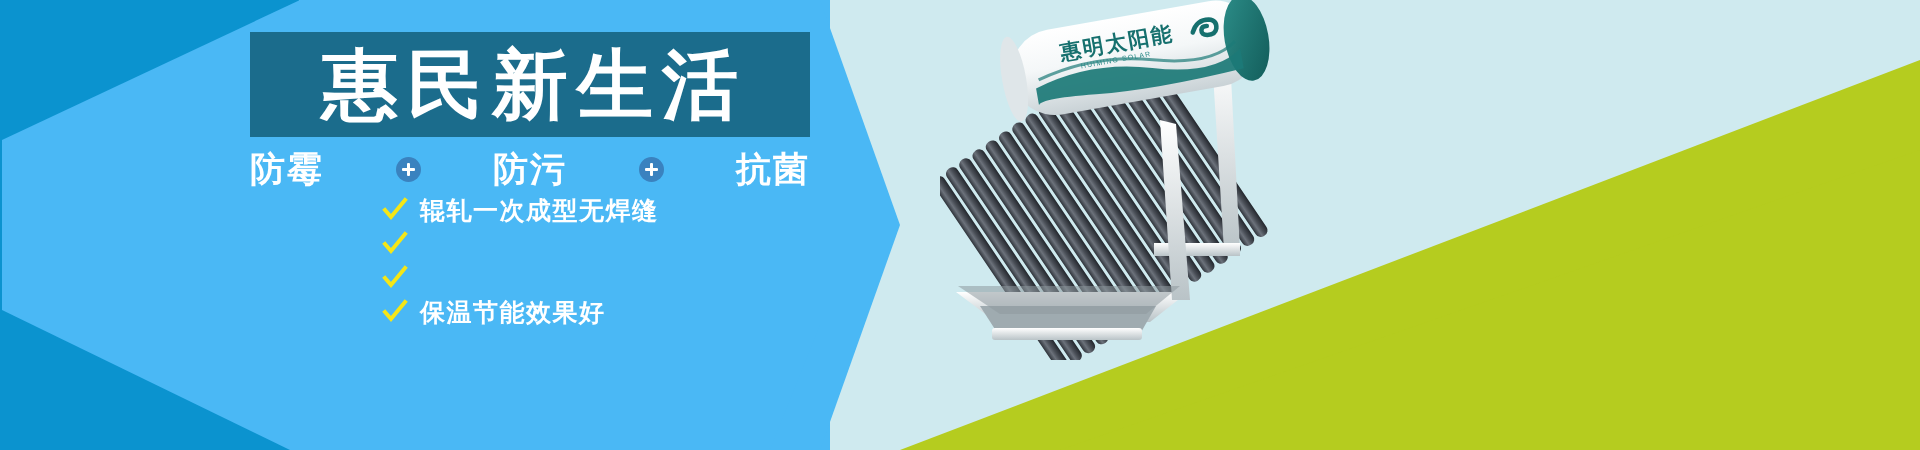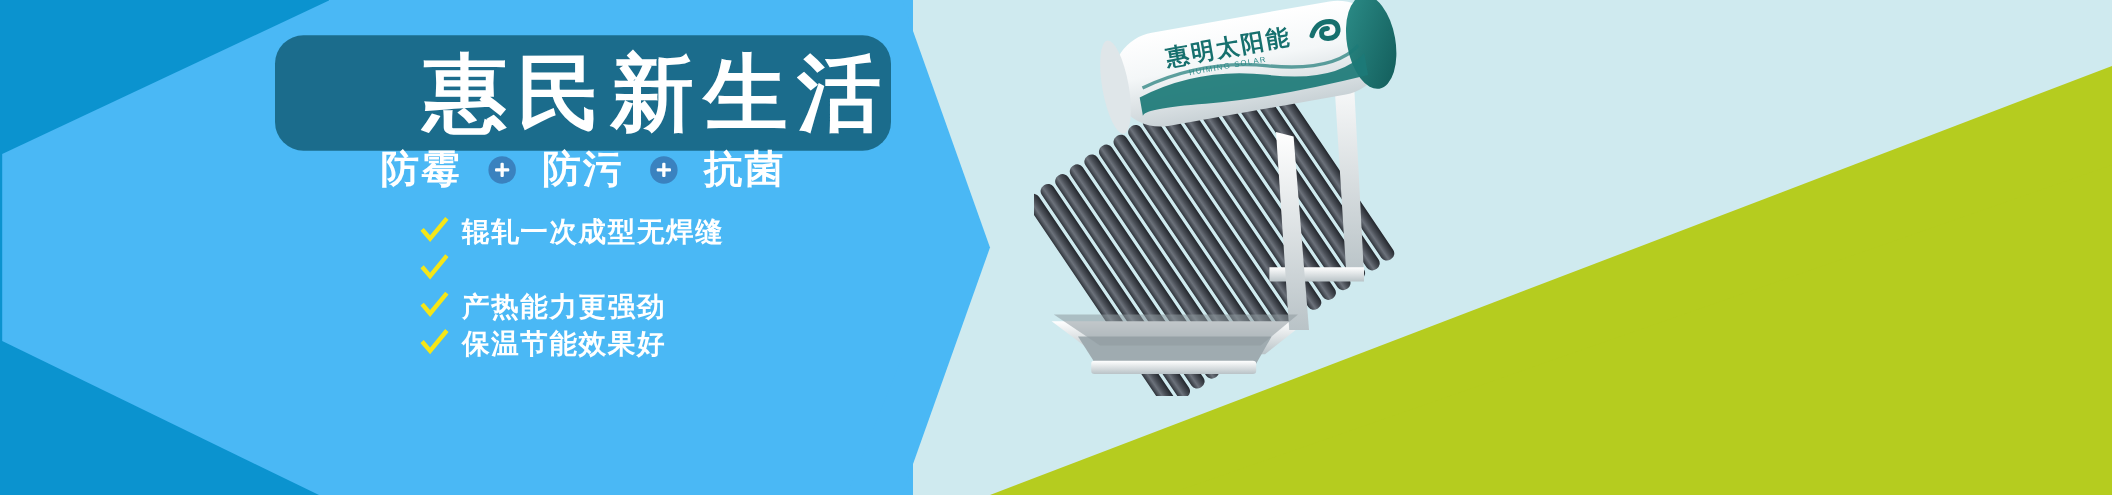--- a/index.html
+++ b/index.html
@@ -16,41 +16,40 @@
   
   .bg-layer{position:absolute;top:0;left:0;width:1920px;height:450px;}
 
   .shp{position:absolute;top:0;left:0;width:1920px;height:450px;}
 
   
   #title-box{
     position:absolute;left:250px;top:32px;
     width:560px;height:105px;
     background:#1b6c8c;
-    display:flex;align-items:center;justify-content:flex-end;
+    display:flex;align-items:center;justify-content:center;
     z-index:20;
-    border-radius:26px;
   }
   #title-text{
     color:#ffffff;
     font-size:76px;
     font-weight:bold;
     letter-spacing:9px;
     line-height:1;
     text-indent:9px;
     white-space:nowrap;
     font-family:"DejaVu Sans","Liberation Sans",sans-serif;
   }
 
   
   #subtitle{
-    position:absolute;left:250px;top:137px;
+    position:absolute;left:250px;top:152px;
     width:560px;
     z-index:20;
-    display:flex;align-items:center;justify-content:center;
+    display:flex;align-items:center;justify-content:space-between;
     gap:24px;
     white-space:nowrap;
   }
   .sub-word{
     color:#ffffff;
     font-size:35px;
     font-weight:bold;
     letter-spacing:2px;
     line-height:1;
     font-family:"DejaVu Sans","Liberation Sans",sans-serif;
@@ -157,21 +156,20 @@
         </svg>
       </span>
     </div>
 
     <div class="feat">
       <span class="check">
         <svg width="26" height="26" viewBox="0 0 26 26">
           <polyline points="3,13 9,20 23,3" fill="none" stroke="#f5e617" stroke-width="4" stroke-linecap="square" stroke-linejoin="miter"></polyline>
         </svg>
       </span>
-      <span class="feat-label">产热能力更强劲</span>
     </div>
 
     <div class="feat">
       <span class="check">
         <svg width="26" height="26" viewBox="0 0 26 26">
           <polyline points="3,13 9,20 23,3" fill="none" stroke="#f5e617" stroke-width="4" stroke-linecap="square" stroke-linejoin="miter"></polyline>
         </svg>
       </span>
       <span class="feat-label">保温节能效果好</span>
     </div>

